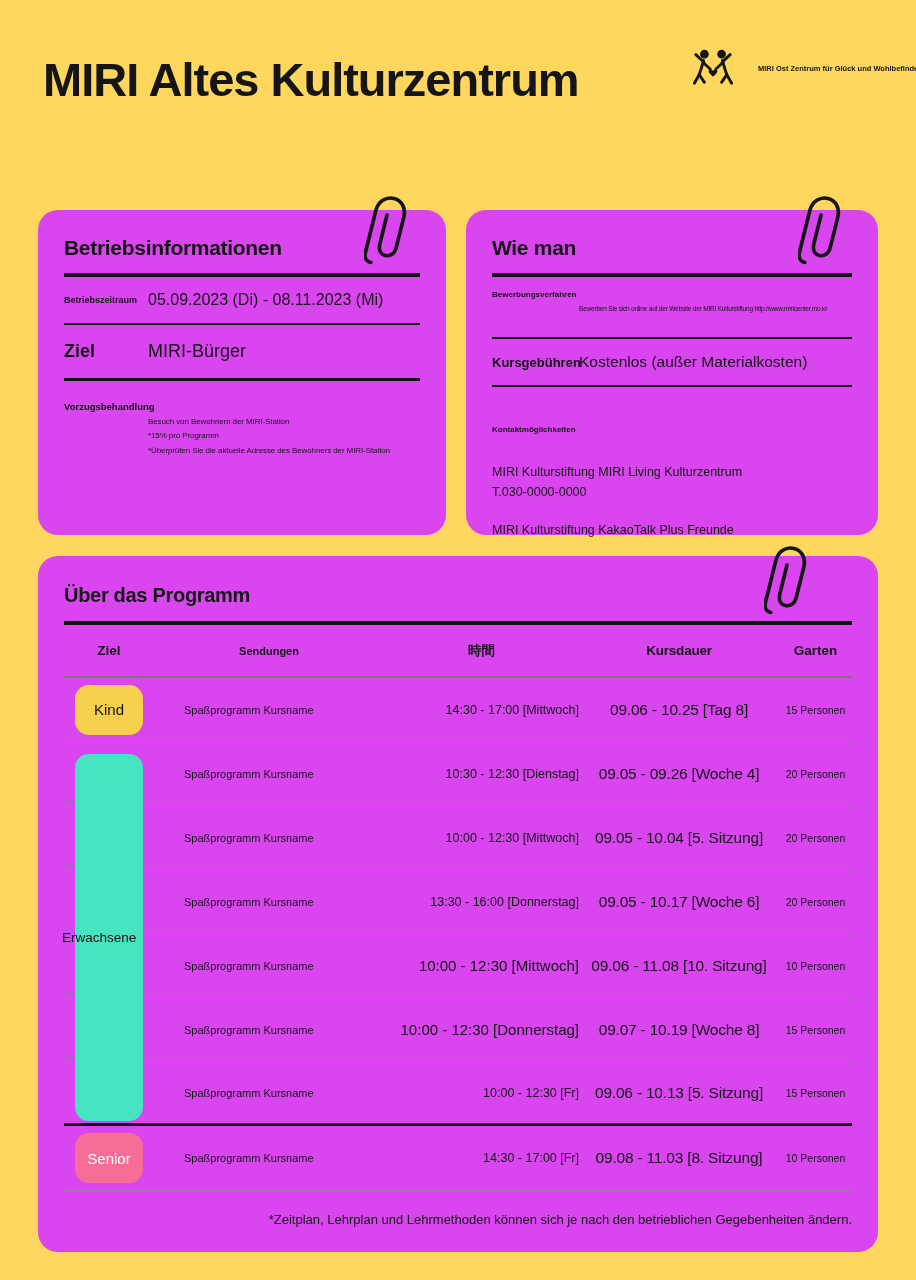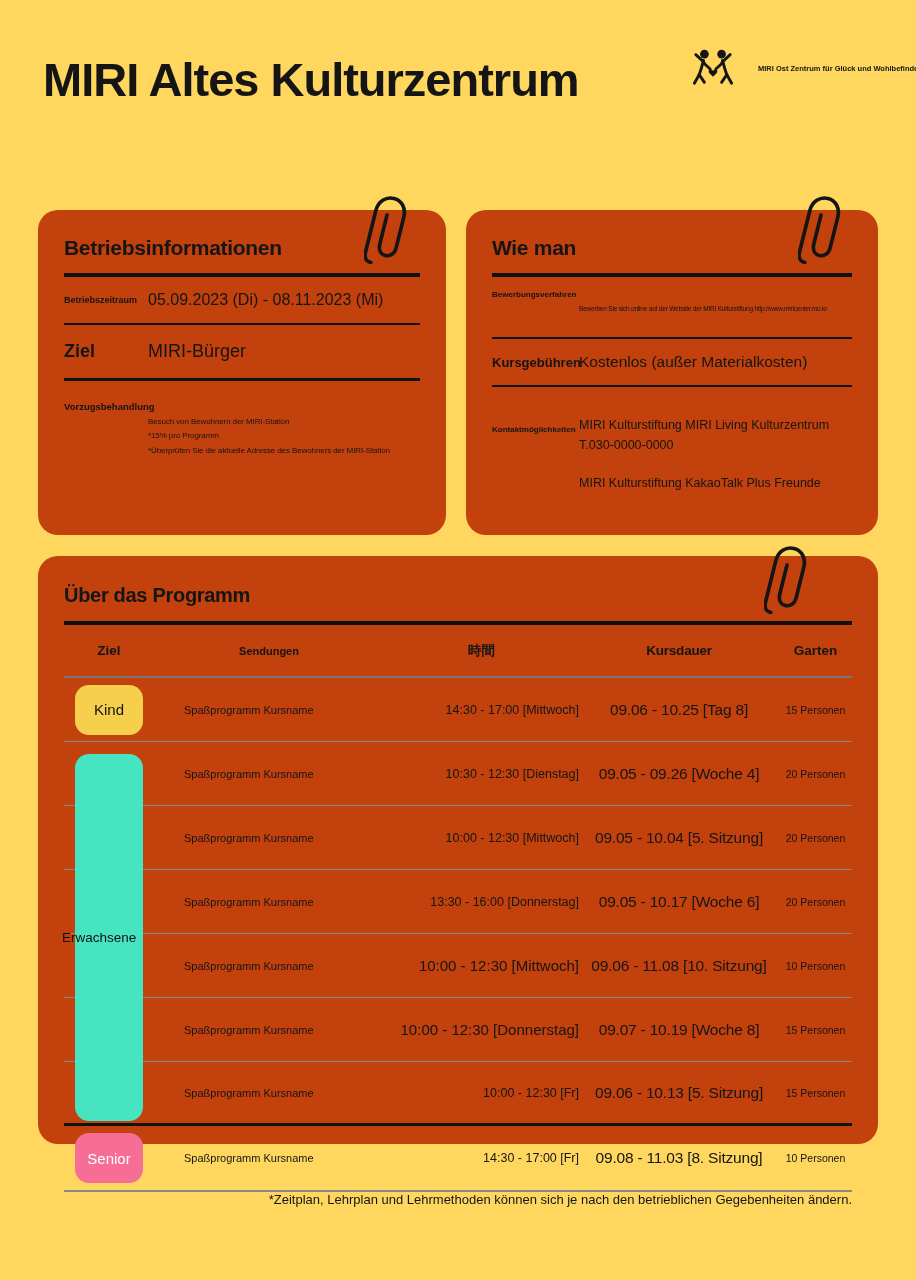--- a/index.html
+++ b/index.html
@@ -16,25 +16,25 @@
     font-size:47px; font-weight:bold; letter-spacing:-1px;
   }
   .logo-block {
     position:absolute; left:692px; top:48px;
     display:flex; align-items:center; gap:24px;
   }
   .logo-caption {
     font-size:7.5px; font-weight:bold; white-space:nowrap; color:#151515;
   }
   .card {
-    position:absolute; background:#c2410c; border-radius:20px;
+    position:absolute; background:#d946ef; border-radius:20px;
   }
   .card-left  { left:38px;  top:210px; width:408px; height:325px; padding:0 26px; }
   .card-right { left:466px; top:210px; width:412px; height:325px; padding:0 26px; }
-  .card-bottom{ left:38px;  top:556px; width:840px; height:588px; padding:0 26px; }
+  .card-bottom{ left:38px;  top:556px; width:840px; height:696px; padding:0 26px; }
   .info-heading {
     padding-top:26px; padding-bottom:13px;
     font-size:21px; font-weight:bold; letter-spacing:-0.3px;
     border-bottom:4px solid #111;
   }
   .info-row { display:flex; align-items:center; border-bottom:2px solid #111; }
   .info-row.no-border { border-bottom:none; }
   .ilabel { flex-shrink:0; font-weight:bold; }
   .ivalue { white-space:nowrap; }
   
@@ -42,21 +42,21 @@
   .lr2 { height:42px; } .lr2 .ilabel { width:84px; font-size:8px; } .lr2 .ivalue { font-size:11px; }
   .lr3 { height:56px; border-bottom-width:3px; } .lr3 .ilabel { width:84px; font-size:18px; } .lr3 .ivalue { font-size:18px; }
   .lr4 { align-items:flex-start; }
   .lr4 .ilabel { width:84px; font-size:9.5px; padding-top:20px; }
   .lr4 .ivalue-lines { padding-top:34px; font-size:8px; line-height:1.8; letter-spacing:-0.1px; white-space:nowrap; }
   
   .rr1 { height:48px; } .rr1 .ilabel { width:87px; font-size:13px; } .rr1 .ivalue { font-size:15.5px; }
   .rr2 { height:62px; align-items:flex-start; }
   .rr2 .ilabel { width:87px; font-size:8px; padding-top:13px; }
   .rr2 .ivalue { font-size:6.5px; letter-spacing:-0.2px; padding-top:28px; }
-  .rr3 { align-items:flex-start; }
+  .rr3 { align-items:flex-start;flex-direction:column; }
   .rr3 .ilabel { width:87px; font-size:8px; padding-top:38px; }
   .rr3 .ivalue-lines { padding-top:28px; font-size:12.5px; line-height:1.6; white-space:nowrap; }
   .para-gap { margin-top:18px; }
   
   .program-heading {
     padding-top:28px; padding-bottom:14px;
     font-size:20px; font-weight:bold; letter-spacing:-0.3px;
     border-bottom:4px solid #111;
   }
   .table-head {
@@ -83,21 +83,21 @@
   .badge-kind { background:#F6CF4C; color:#151515; }
   .badge-senior { background:#F66E95; color:#ffffff; }
   .group-bar {
     position:absolute; left:11px; top:76px; width:68px; height:367px;
     background:#47E4C1; border-radius:14px; z-index:2;
   }
   .group-label {
     position:absolute; left:-2px; top:252px; z-index:3;
     font-size:13.5px; color:#111; white-space:nowrap;
   }
-  .footnote { padding-top:0; text-align:right; font-size:13px; }
+  .footnote { padding-top:20px; text-align:right; font-size:13px; }
   .paperclip { position:absolute; z-index:5; }
   .clip-1 { left:364px; top:194px; }
   .clip-2 { left:798px; top:194px; }
   .clip-3 { left:764px; top:544px; }
 </style>
 </head>
 <body>
 
 <h1 class="page-title">MIRI Altes Kulturzentrum</h1>
 

